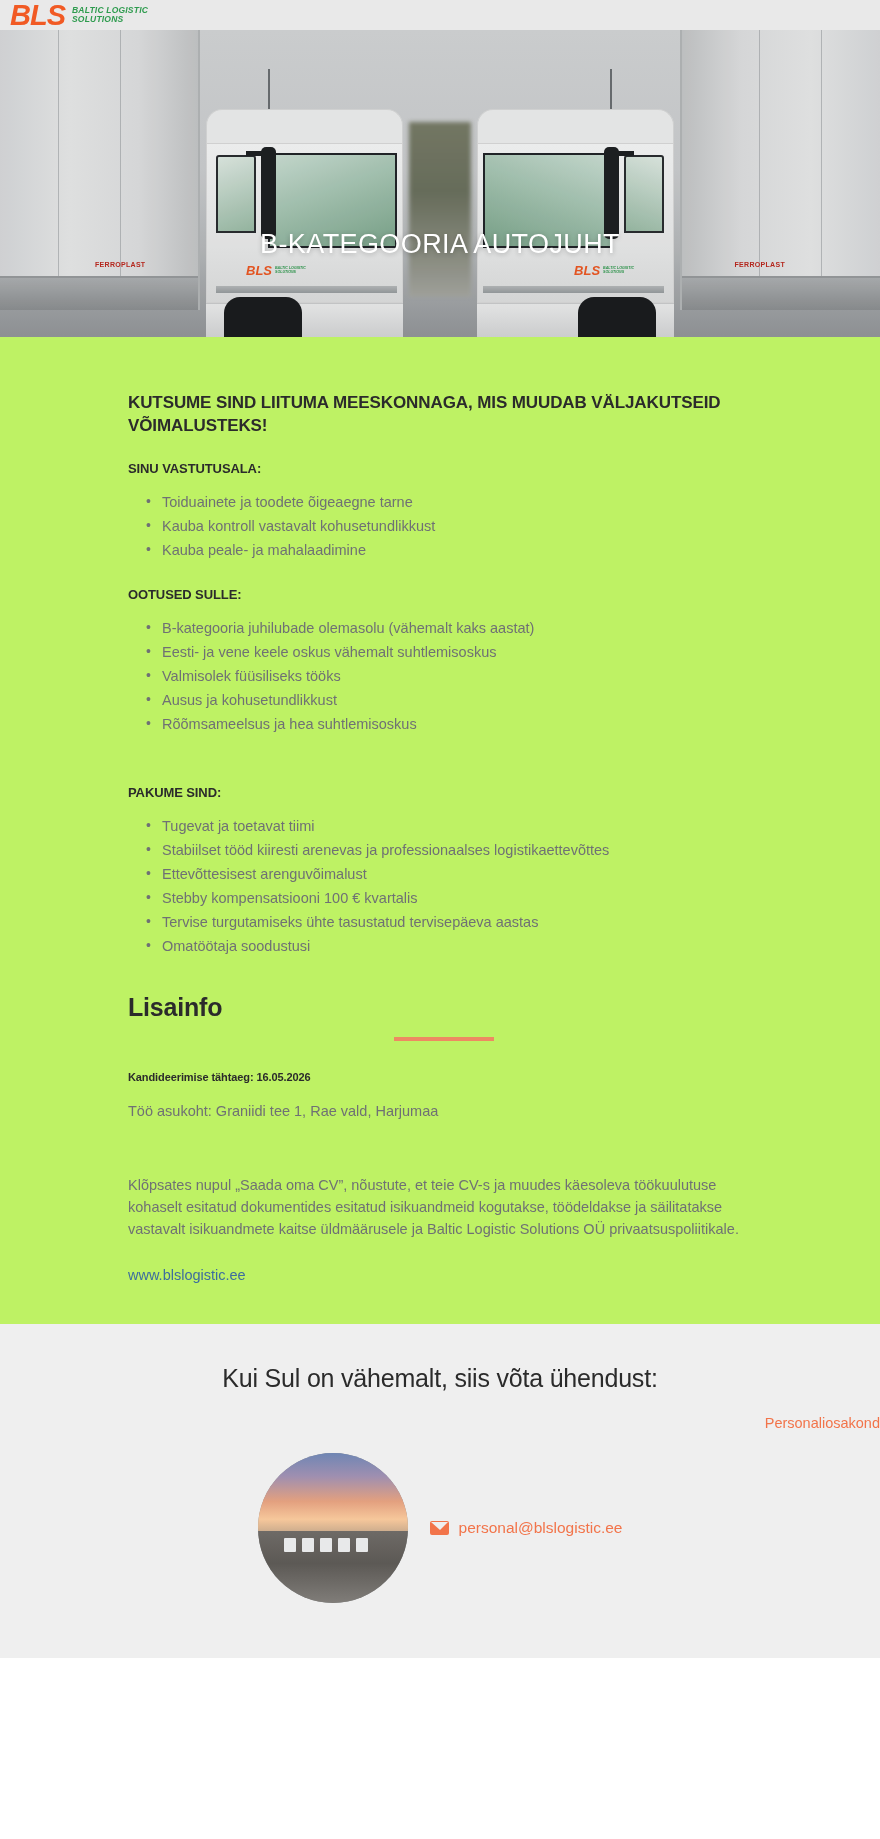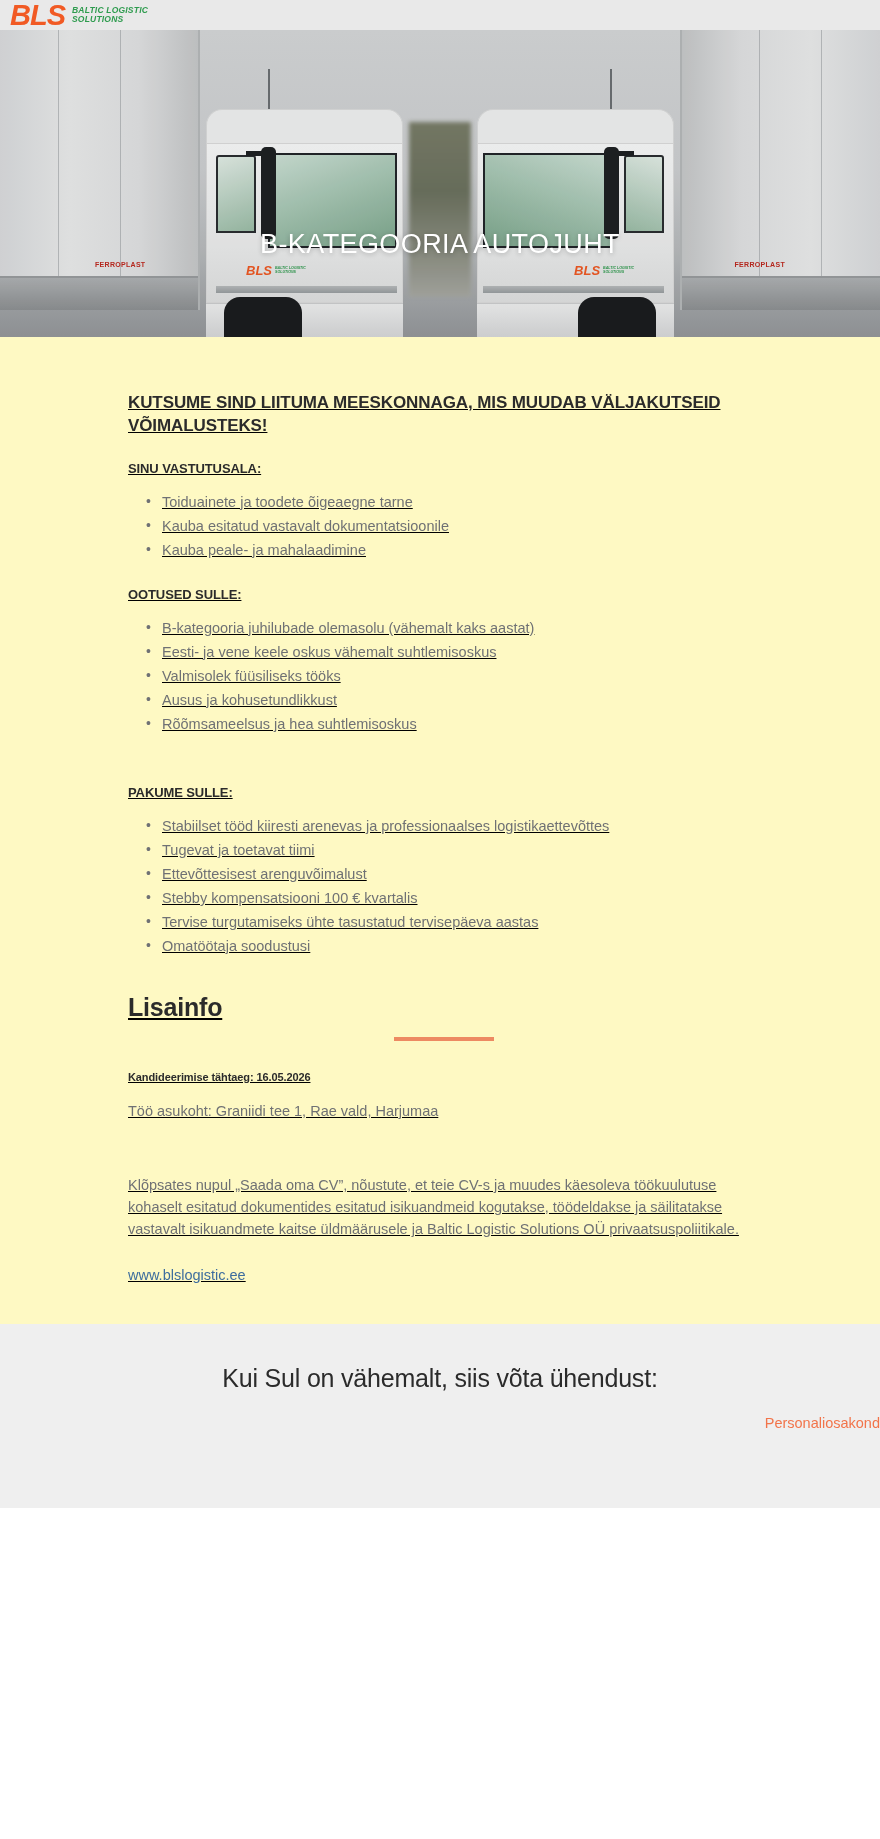--- a/index.html
+++ b/index.html
@@ -147,23 +147,22 @@
     text-align: center;
     color: #ffffff;
     font-size: 27px;
     font-weight: 400;
     letter-spacing: 0.4px;
     text-shadow: 0 1px 5px rgba(0,0,0,.25);
   }
 
   
   .main {
-    background: #fef9c3;
+    background: #bef264;
     padding: 55px 0 40px 0;
-    text-decoration: underline;
   }
   .wrap { width: 640px; margin: 0 auto; padding-left: 8px; }
 
   .lead {
     font-size: 17px;
     font-weight: 700;
     color: #2b2b2b;
     line-height: 1.34;
     letter-spacing: -0.1px;
     margin-bottom: 23px;
@@ -358,41 +357,41 @@
 
 <div class="main">
   <div class="wrap">
 
     <div class="lead">KUTSUME SIND LIITUMA MEESKONNAGA, MIS MUUDAB VÄLJAKUTSEID VÕIMALUSTEKS!</div>
 
     
     <div class="sec-head">SINU VASTUTUSALA:</div>
     <ul class="blist">
       <li>Toiduainete ja toodete õigeaegne tarne</li>
-      <li>Kauba esitatud vastavalt dokumentatsioonile</li>
+      <li>Kauba kontroll vastavalt kohusetundlikkust</li>
       <li>Kauba peale- ja mahalaadimine</li>
     </ul>
 
     
     <div class="sec-head">OOTUSED SULLE:</div>
     <ul class="blist">
       <li>B-kategooria juhilubade olemasolu (vähemalt kaks aastat)</li>
       <li>Eesti- ja vene keele oskus vähemalt suhtlemisoskus</li>
       <li>Valmisolek füüsiliseks tööks</li>
       <li>Ausus ja kohusetundlikkust</li>
       <li>Rõõmsameelsus ja hea suhtlemisoskus</li>
     </ul>
 
     <div class="gap-big"></div>
 
     
-    <div class="sec-head">PAKUME SULLE:</div>
+    <div class="sec-head">PAKUME SIND:</div>
     <ul class="blist">
+      <li>Tugevat ja toetavat tiimi</li>
       <li>Stabiilset tööd kiiresti arenevas ja professionaalses logistikaettevõttes</li>
-      <li>Tugevat ja toetavat tiimi</li>
       <li>Ettevõttesisest arenguvõimalust</li>
       <li>Stebby kompensatsiooni 100 € kvartalis</li>
       <li>Tervise turgutamiseks ühte tasustatud tervisepäeva aastas</li>
       <li>Omatöötaja soodustusi</li>
     </ul>
 
     
     <div class="lisainfo-block">
       <div class="lisainfo-title">Lisainfo</div>
       <div class="lisainfo-rule"></div>
@@ -402,13 +401,31 @@
     <div class="location">Töö asukoht: Graniidi tee 1, Rae vald, Harjumaa</div>
     <div class="privacy">Klõpsates nupul „Saada oma CV”, nõustute, et teie CV-s ja muudes käesoleva töökuulutuse kohaselt esitatud dokumentides esitatud isikuandmeid kogutakse, töödeldakse ja säilitatakse vastavalt isikuandmete kaitse üldmäärusele ja Baltic Logistic Solutions OÜ privaatsuspoliitikale.</div>
     <a class="weblink" href="#">www.blslogistic.ee</a>
 
   </div>
 </div>
 
 <div class="contact">
   <div class="contact-title">Kui Sul on vähemalt, siis võta ühendust:</div>
   <div class="dept">Personaliosakond</div>
+  <div class="contact-row">
+    <div class="avatar">
+      <div class="av-sky"></div>
+      <div class="av-ground"></div>
+      <div class="av-truck" style="left:26px;"></div>
+      <div class="av-truck" style="left:44px;"></div>
+      <div class="av-truck" style="left:62px;"></div>
+      <div class="av-truck" style="left:80px;"></div>
+      <div class="av-truck" style="left:98px;"></div>
+    </div>
+    <div class="email-line">
+      <span class="mail-icon">
+        <span class="env"></span>
+          <span class="flap"></span>
+      </span>
+      <a class="email-text" href="#">personal@blslogistic.ee</a>
+    </div>
+  </div>
 </div>
 
 </body></html>

